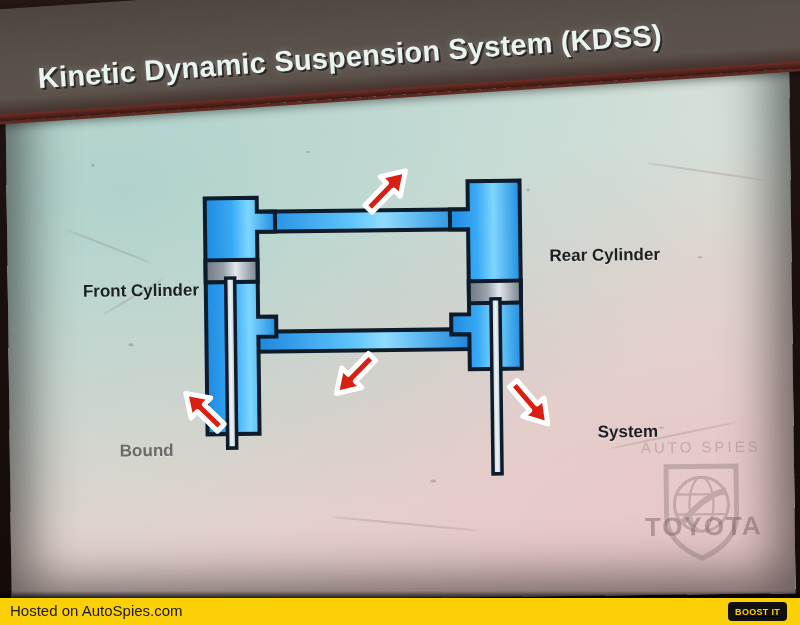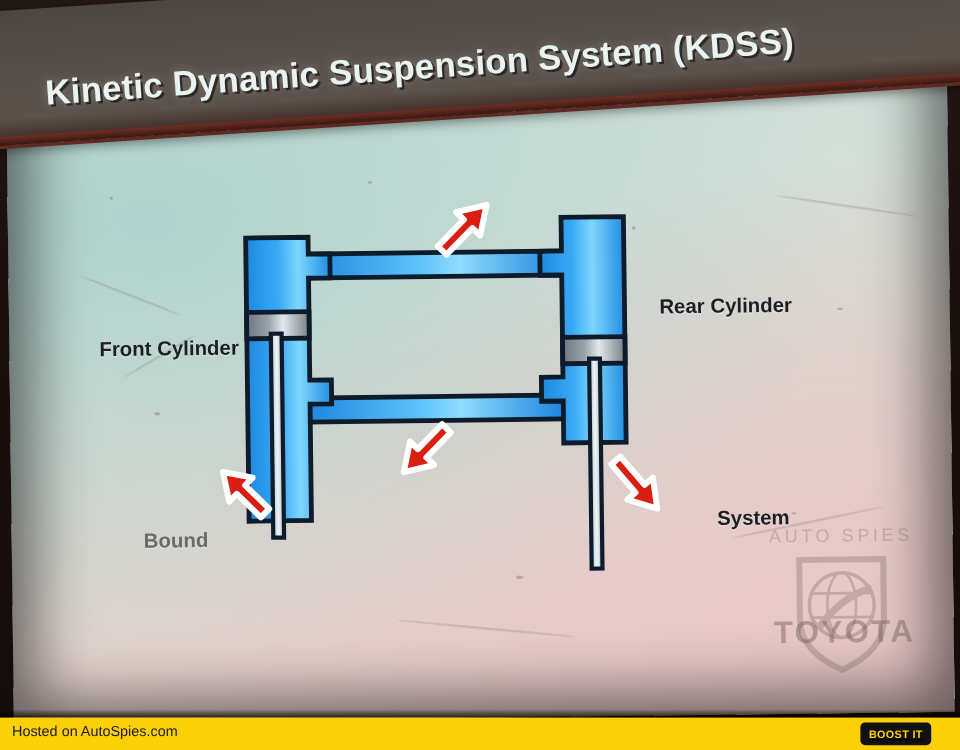--- a/index.html
+++ b/index.html
@@ -49,22 +49,22 @@
 
   
   .wm{position:absolute;right:18px;bottom:24px;width:150px;height:132px;
       opacity:.30;color:#7a6a68;}
   .wm-text{position:absolute;top:0;left:0;width:100%;text-align:center;
       font-size:15px;letter-spacing:3px;color:#6d5e5c;}
 
   
   .footer{position:absolute;left:0;bottom:0;width:800px;height:27px;
      background:#fcd006;}
-  .footer-text{position:absolute;left:10px;top:4px;font-size:12px;color:#1a1a1a;}
-  .boost{position:absolute;right:24px;top:4px;height:19px;padding:0 7px;
+  .footer-text{position:absolute;left:10px;top:4px;font-size:15px;color:#1a1a1a;}
+  .boost{position:absolute;right:13px;top:4px;height:19px;padding:0 7px;
      background:#111;border-radius:4px;display:flex;align-items:center;text-decoration:underline;}
   .boost span{color:#fcd006;font-size:9px;font-weight:bold;letter-spacing:.3px;}
   .footer-shadow{position:absolute;left:0;bottom:27px;width:800px;height:7px;
      background:linear-gradient(180deg,rgba(0,0,0,0),rgba(0,0,0,.75));}
 </style>
 </head>
 <body>
 
 <div id="stage">
 

